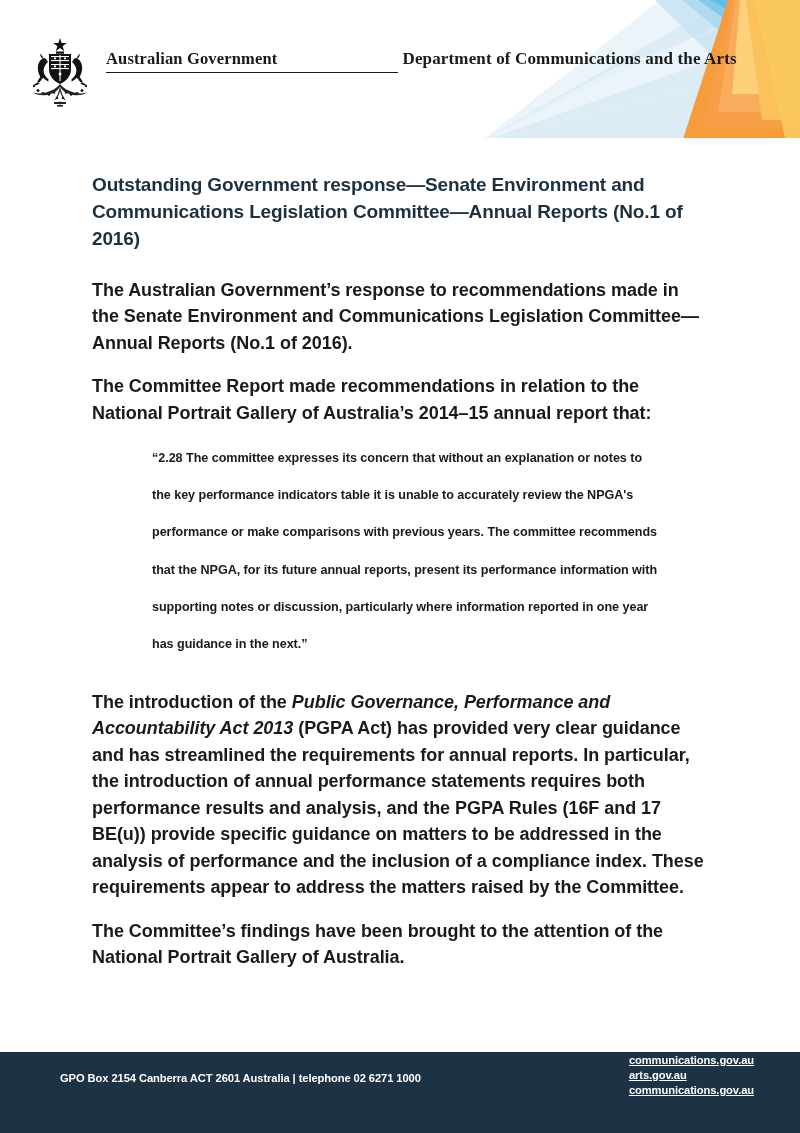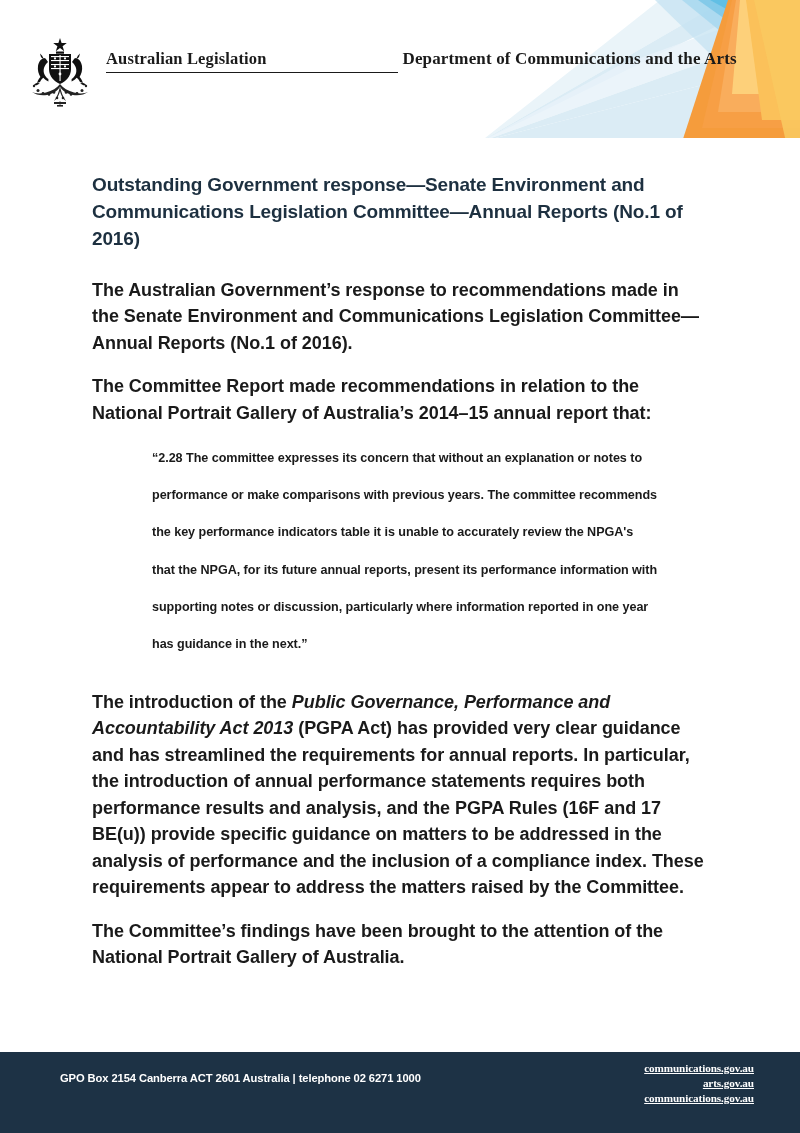--- a/index.html
+++ b/index.html
@@ -150,23 +150,21 @@
     font-size: 11.2px;
     font-weight: 600;
     color: #ffffff;
     letter-spacing: -0.1px;
     margin-left: 10px;
   }
 
   .footer-links {
     position: absolute;
     right: 46px;
-    top: 9px;
-    text-align: right;
-    font-family: Liberation Serif, serif;
+    top: 1px;
   }
 
   .footer-link {
     display: block;
     font-size: 11.2px;
     font-weight: 600;
     color: #ffffff;
     line-height: 1.33;
     letter-spacing: -0.1px;
   }
@@ -251,38 +249,38 @@
             <circle cx="36" cy="67" r="1.5"></circle>
             <circle cx="10" cy="50" r="1.2"></circle>
               <circle cx="62" cy="50" r="1.2"></circle>
             <path d="M30 66 H42 V68 H30 Z"></path>
             <path d="M33 69 H39 V70.6 H33 Z"></path>
           </g>
         </g>
       </svg>
     </div>
     <div class="gov-wordmark">
-      <div class="gov-line1">Australian Legislation</div>
+      <div class="gov-line1">Australian Government</div>
       <div class="gov-line2">Department of Communications and the Arts</div>
     </div>
   </div>
 </div>
 
 <div class="content">
 
   <h1 class="doc-title">Outstanding Government response—Senate Environment and Communications Legislation Committee—Annual Reports (No.1 of 2016)</h1>
 
   <p class="body-para">The Australian Government’s response to recommendations made in the Senate Environment and Communications Legislation Committee—Annual Reports (No.1 of 2016).</p>
 
   <p class="body-para tight">The Committee Report made recommendations in relation to the National Portrait Gallery of Australia’s 2014–15 annual report that:</p>
 
   <blockquote class="quote-block">
     <div class="quote-line">“2.28  The committee expresses its concern that without an explanation or notes to</div>
+    <div class="quote-line">the key performance indicators table it is unable to accurately review the NPGA's</div>
     <div class="quote-line">performance or make comparisons with previous years. The committee recommends</div>
-    <div class="quote-line">the key performance indicators table it is unable to accurately review the NPGA's</div>
     <div class="quote-line">that the NPGA, for its future annual reports, present its performance information with</div>
     <div class="quote-line">supporting notes or discussion, particularly where information reported in one year</div>
     <div class="quote-line">has guidance in the next.”</div>
   </blockquote>
 
   <p class="body-para"><span>The introduction of the </span><em>Public Governance, Performance and Accountability Act 2013</em><span> (PGPA Act) has provided very clear guidance and has streamlined the requirements for annual reports. In particular, the introduction of annual performance statements requires both performance results and analysis, and the PGPA Rules (16F and 17 BE(u)) provide specific guidance on matters to be addressed in the analysis of performance and the inclusion of a compliance index. These requirements appear to address the matters raised by the Committee.</span></p>
 
   <p class="body-para">The Committee’s findings have been brought to the attention of the National Portrait Gallery of Australia.</p>
 
   <div class="spacer-final"></div>

